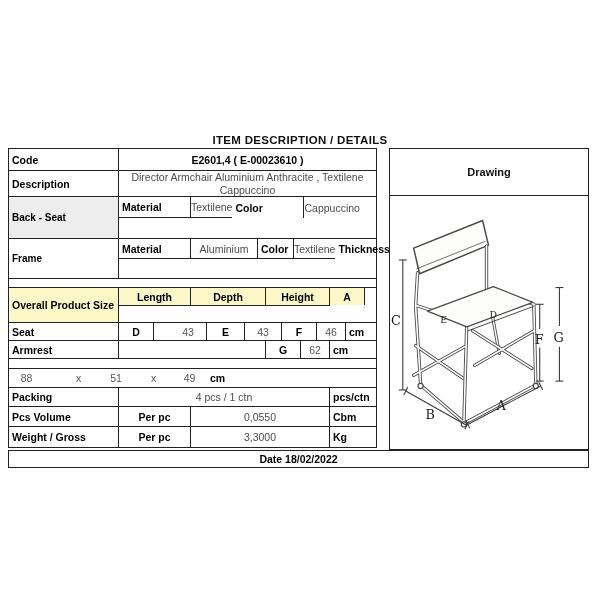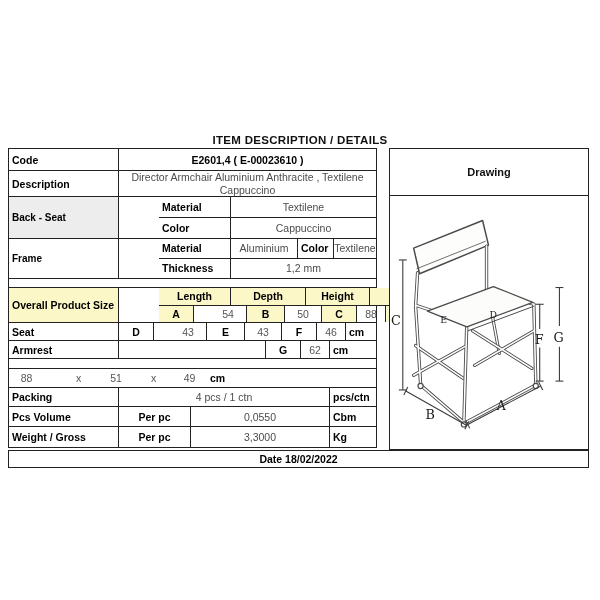--- a/index.html
+++ b/index.html
@@ -31,21 +31,21 @@
   .w72{flex:0 0 72px;} .w67{flex:0 0 67px;} .w36{flex:0 0 36px;}
   .c1{flex:0 0 35px;} .c2{flex:0 0 37px;margin-left:16px;} .c3{flex:0 0 38px;}
   .c4{flex:0 0 37px;} .c5{flex:0 0 35px;} .c6{flex:0 0 29px;}
   .w147{flex:0 0 147px;} .w211{flex:0 0 211px;} .w139{flex:0 0 139px;}
   .unitcell{justify-content:flex-start;padding-left:3px;font-weight:bold;color:#000;}
   .yellow{background:#FBF7C6;}
   .graybg{background:#EDEDED;}
   .section{display:flex;border-bottom:1px solid #222;box-sizing:border-box;}
   .section .w-label{border-right:1px solid #222;box-sizing:border-box;display:flex;align-items:center;
     font-weight:bold;font-size:10px;padding-left:3px;}
-  .section .stack{flex:1;display:flex;flex-direction:column;padding-left:40px;}
+  .section .stack{flex:1;display:flex;}
   .section .stack .row{border-bottom:1px solid #222;}
   .section .stack .row:last-child{border-bottom:none;}
   .h22{height:22px;} .h26{height:26px;} .h21{height:21px;} .h20{height:20px;}
   .h9{height:9px;} .h18{height:18px;} .h17{height:17px;} .h10{height:10px;}
   .h19{height:19px;}
   .desc-val{white-space:normal;text-align:center;line-height:1.2;font-size:10.5px;padding:0 6px;}
   .numgray{color:#555;}
   .spacer{background:#fff;}
   
   .panel{

